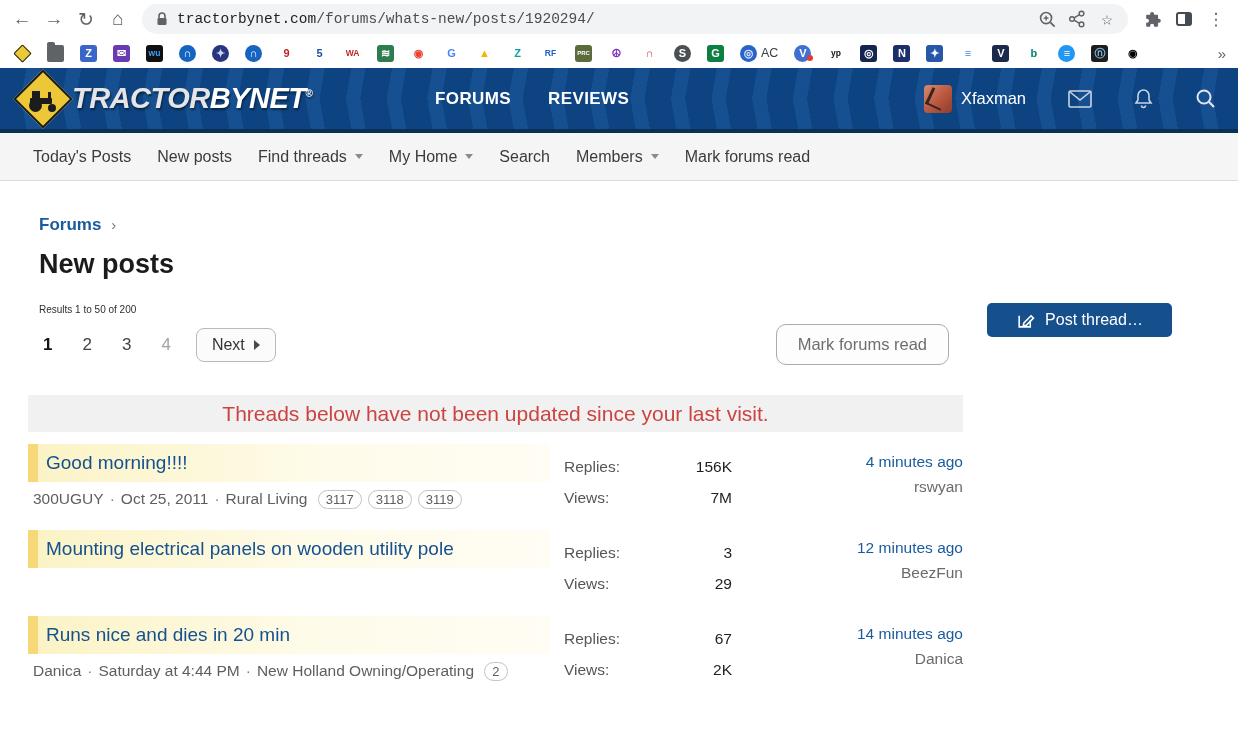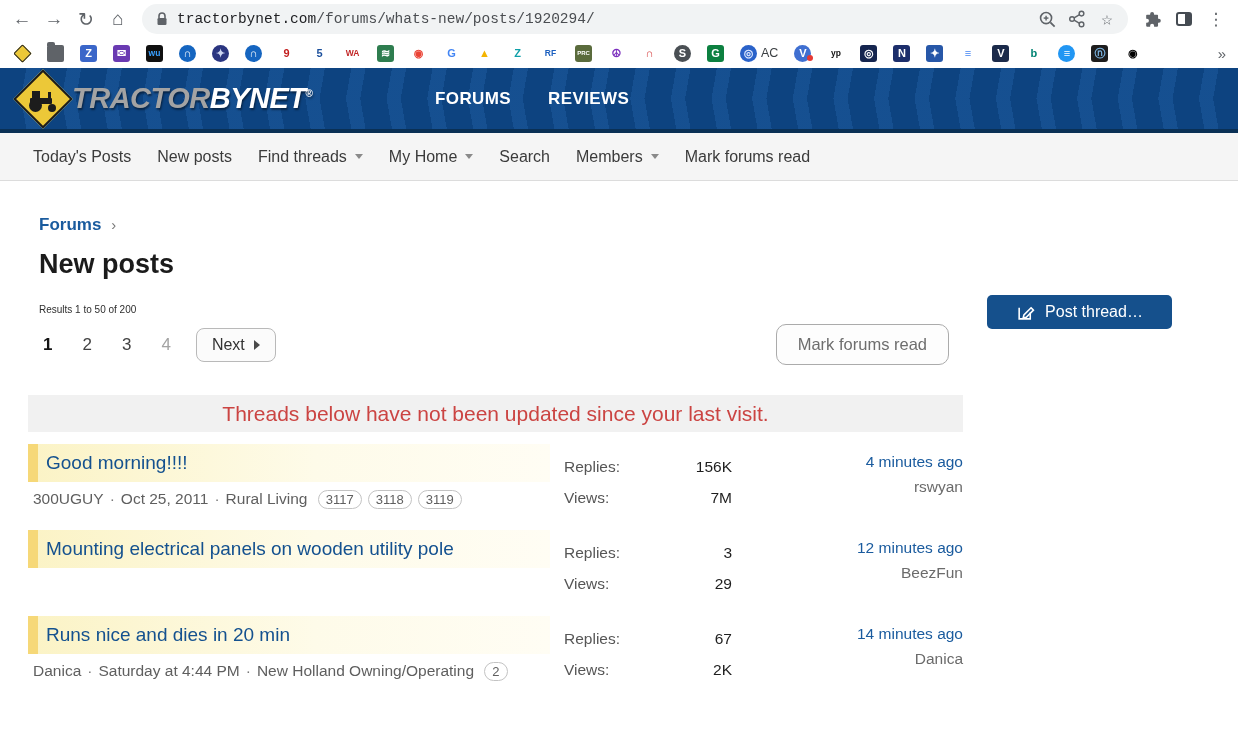--- a/index.html
+++ b/index.html
@@ -49,21 +49,21 @@
   .logo-diamond { width:42px; height:42px; background:#ecc838; transform:rotate(45deg);
     box-shadow:inset 0 0 0 2px #1c1c1c, inset 0 0 0 4px #ecc838; position:relative; margin:0 8px 0 10px; flex:none; }
   .tractor { position:absolute; inset:0; transform:rotate(-45deg); }
   .tractor .t-wheel-big { position:absolute; left:7px; bottom:8px; width:13px; height:13px; background:#1c1c1c; border-radius:50%; }
   .tractor .t-wheel-sm { position:absolute; right:8px; bottom:8px; width:8px; height:8px; background:#1c1c1c; border-radius:50%; }
   .tractor .t-body { position:absolute; left:8px; bottom:16px; width:22px; height:6px; background:#1c1c1c; border-radius:1px; }
   .tractor .t-cab { position:absolute; left:10px; bottom:21px; width:8px; height:8px; background:#1c1c1c; }
   .tractor .t-stack { position:absolute; left:26px; bottom:21px; width:2.5px; height:7px; background:#1c1c1c; }
   .brand { font-style:italic; font-weight:bold; font-size:29px; letter-spacing:-.5px;
     text-shadow:1px 2px 2px rgba(0,0,0,.45); white-space:nowrap; }
-  .brand .b-yellow { color:#a3a3a3; }
+  .brand .b-yellow { color:#e5e5e5; }
   .brand .b-white { color:#ffffff; }
   .brand sup { font-size:10px; color:#fff; font-style:normal; }
   .main-nav { position:absolute; left:435px; display:flex; gap:37px; }
   .main-nav a { color:#fff; font-weight:bold; font-size:17px; letter-spacing:.4px; text-decoration:none; }
   .user-area { position:absolute; right:22px; display:flex; align-items:center; }
   .avatar { width:28px; height:28px; border-radius:4px; flex:none;
     background:linear-gradient(135deg,#d98a6e 0%,#b8563e 55%,#8e3c2c 100%); position:relative; overflow:hidden; }
   .avatar::after { content:""; position:absolute; left:4px; top:5px; width:14px; height:16px;
     border-left:3px solid #3a2420; transform:rotate(25deg); border-bottom:2px solid #3a2420; }
   .user-name { color:#fff; font-size:16.5px; margin-left:9px; }
@@ -77,21 +77,21 @@
     border-top:5px solid #8a8a8a; margin-left:8px; display:inline-block; }
 
   
   .content { position:relative; }
   .container { width:935px; margin-left:28px; }
   .breadcrumb { margin:34px 0 0 11px; font-size:17px; }
   .breadcrumb a { color:#1a5b9e; font-weight:bold; text-decoration:none; }
   .crumb-sep { color:#777; margin-left:10px; font-size:15px; }
   .crumb-sep::before { content:"›"; }
   .page-title { margin:14px 0 0 11px; font-size:27px; font-weight:bold; color:#1b1b1b; }
-  .post-thread-btn { position:absolute; top:80px; left:987px; width:185px; height:34px;
+  .post-thread-btn { position:absolute; top:88px; left:987px; width:185px; height:34px;
     background:#15508c; border:none; border-radius:5px; color:#fff; font-size:16px;
     display:flex; align-items:center; justify-content:center; gap:10px; cursor:pointer;
     font-family:"Liberation Sans", sans-serif; }
   .results { margin:24px 0 0 11px; font-size:10px; color:#2e2e2e; }
   .pag-row { margin-top:8px; display:flex; align-items:center; justify-content:space-between; height:43px; }
   .pages { display:flex; align-items:center; gap:30px; margin-left:15px; font-size:17px; }
   .pg { color:#424242; text-decoration:none; }
   .pg-current { font-weight:bold; color:#141414; }
   .pg-muted { color:#a3a3a3; }
   .next-btn { margin-left:25px; padding:7px 15px; border:1px solid #b9b9b9; border-radius:8px;
@@ -297,20 +297,42 @@
             <span class="t-cab"></span>
             <span class="t-stack"></span>
           </span>
       </span>
       <span class="brand"><span class="b-yellow">TRACTOR</span><span class="b-white">BYNET</span><sup>®</sup></span>
     </a>
     <nav class="main-nav">
       <a>FORUMS</a>
       <a>REVIEWS</a>
     </nav>
+    <div class="user-area">
+      <span class="avatar"></span>
+      <span class="user-name">Xfaxman</span>
+      <span class="hdr-ic">
+        <svg width="24" height="18" viewBox="0 0 24 18">
+            <rect x="1" y="1" width="22" height="16" rx="1.5" fill="none" stroke="#c9d4e4" stroke-width="1.6"></rect>
+            <path d="M2 2 L12 10 L22 2" fill="none" stroke="#c9d4e4" stroke-width="1.6"></path>
+          </svg>
+      </span>
+      <span class="hdr-ic">
+        <svg width="19" height="21" viewBox="0 0 19 21">
+            <path d="M9.5 2 a5.5 5.5 0 0 1 5.5 5.5 V12 l2 3 H2 l2-3 V7.5 A5.5 5.5 0 0 1 9.5 2z" fill="none" stroke="#c9d4e4" stroke-width="1.6"></path>
+            <path d="M7.5 17.5 a2 2 0 0 0 4 0" fill="none" stroke="#c9d4e4" stroke-width="1.6"></path>
+          </svg>
+      </span>
+      <span class="hdr-ic">
+        <svg width="21" height="21" viewBox="0 0 21 21">
+            <circle cx="9" cy="9" r="6.5" fill="none" stroke="#dfe6f0" stroke-width="2"></circle>
+            <line x1="13.8" y1="13.8" x2="19" y2="19" stroke="#dfe6f0" stroke-width="2.2"></line>
+          </svg>
+      </span>
+    </div>
   </div>
 </div>
 
 <div class="subnav">
   <a>
       <span>Today's Posts</span>
     </a>
   <a>
       <span>New posts</span>
     </a>

